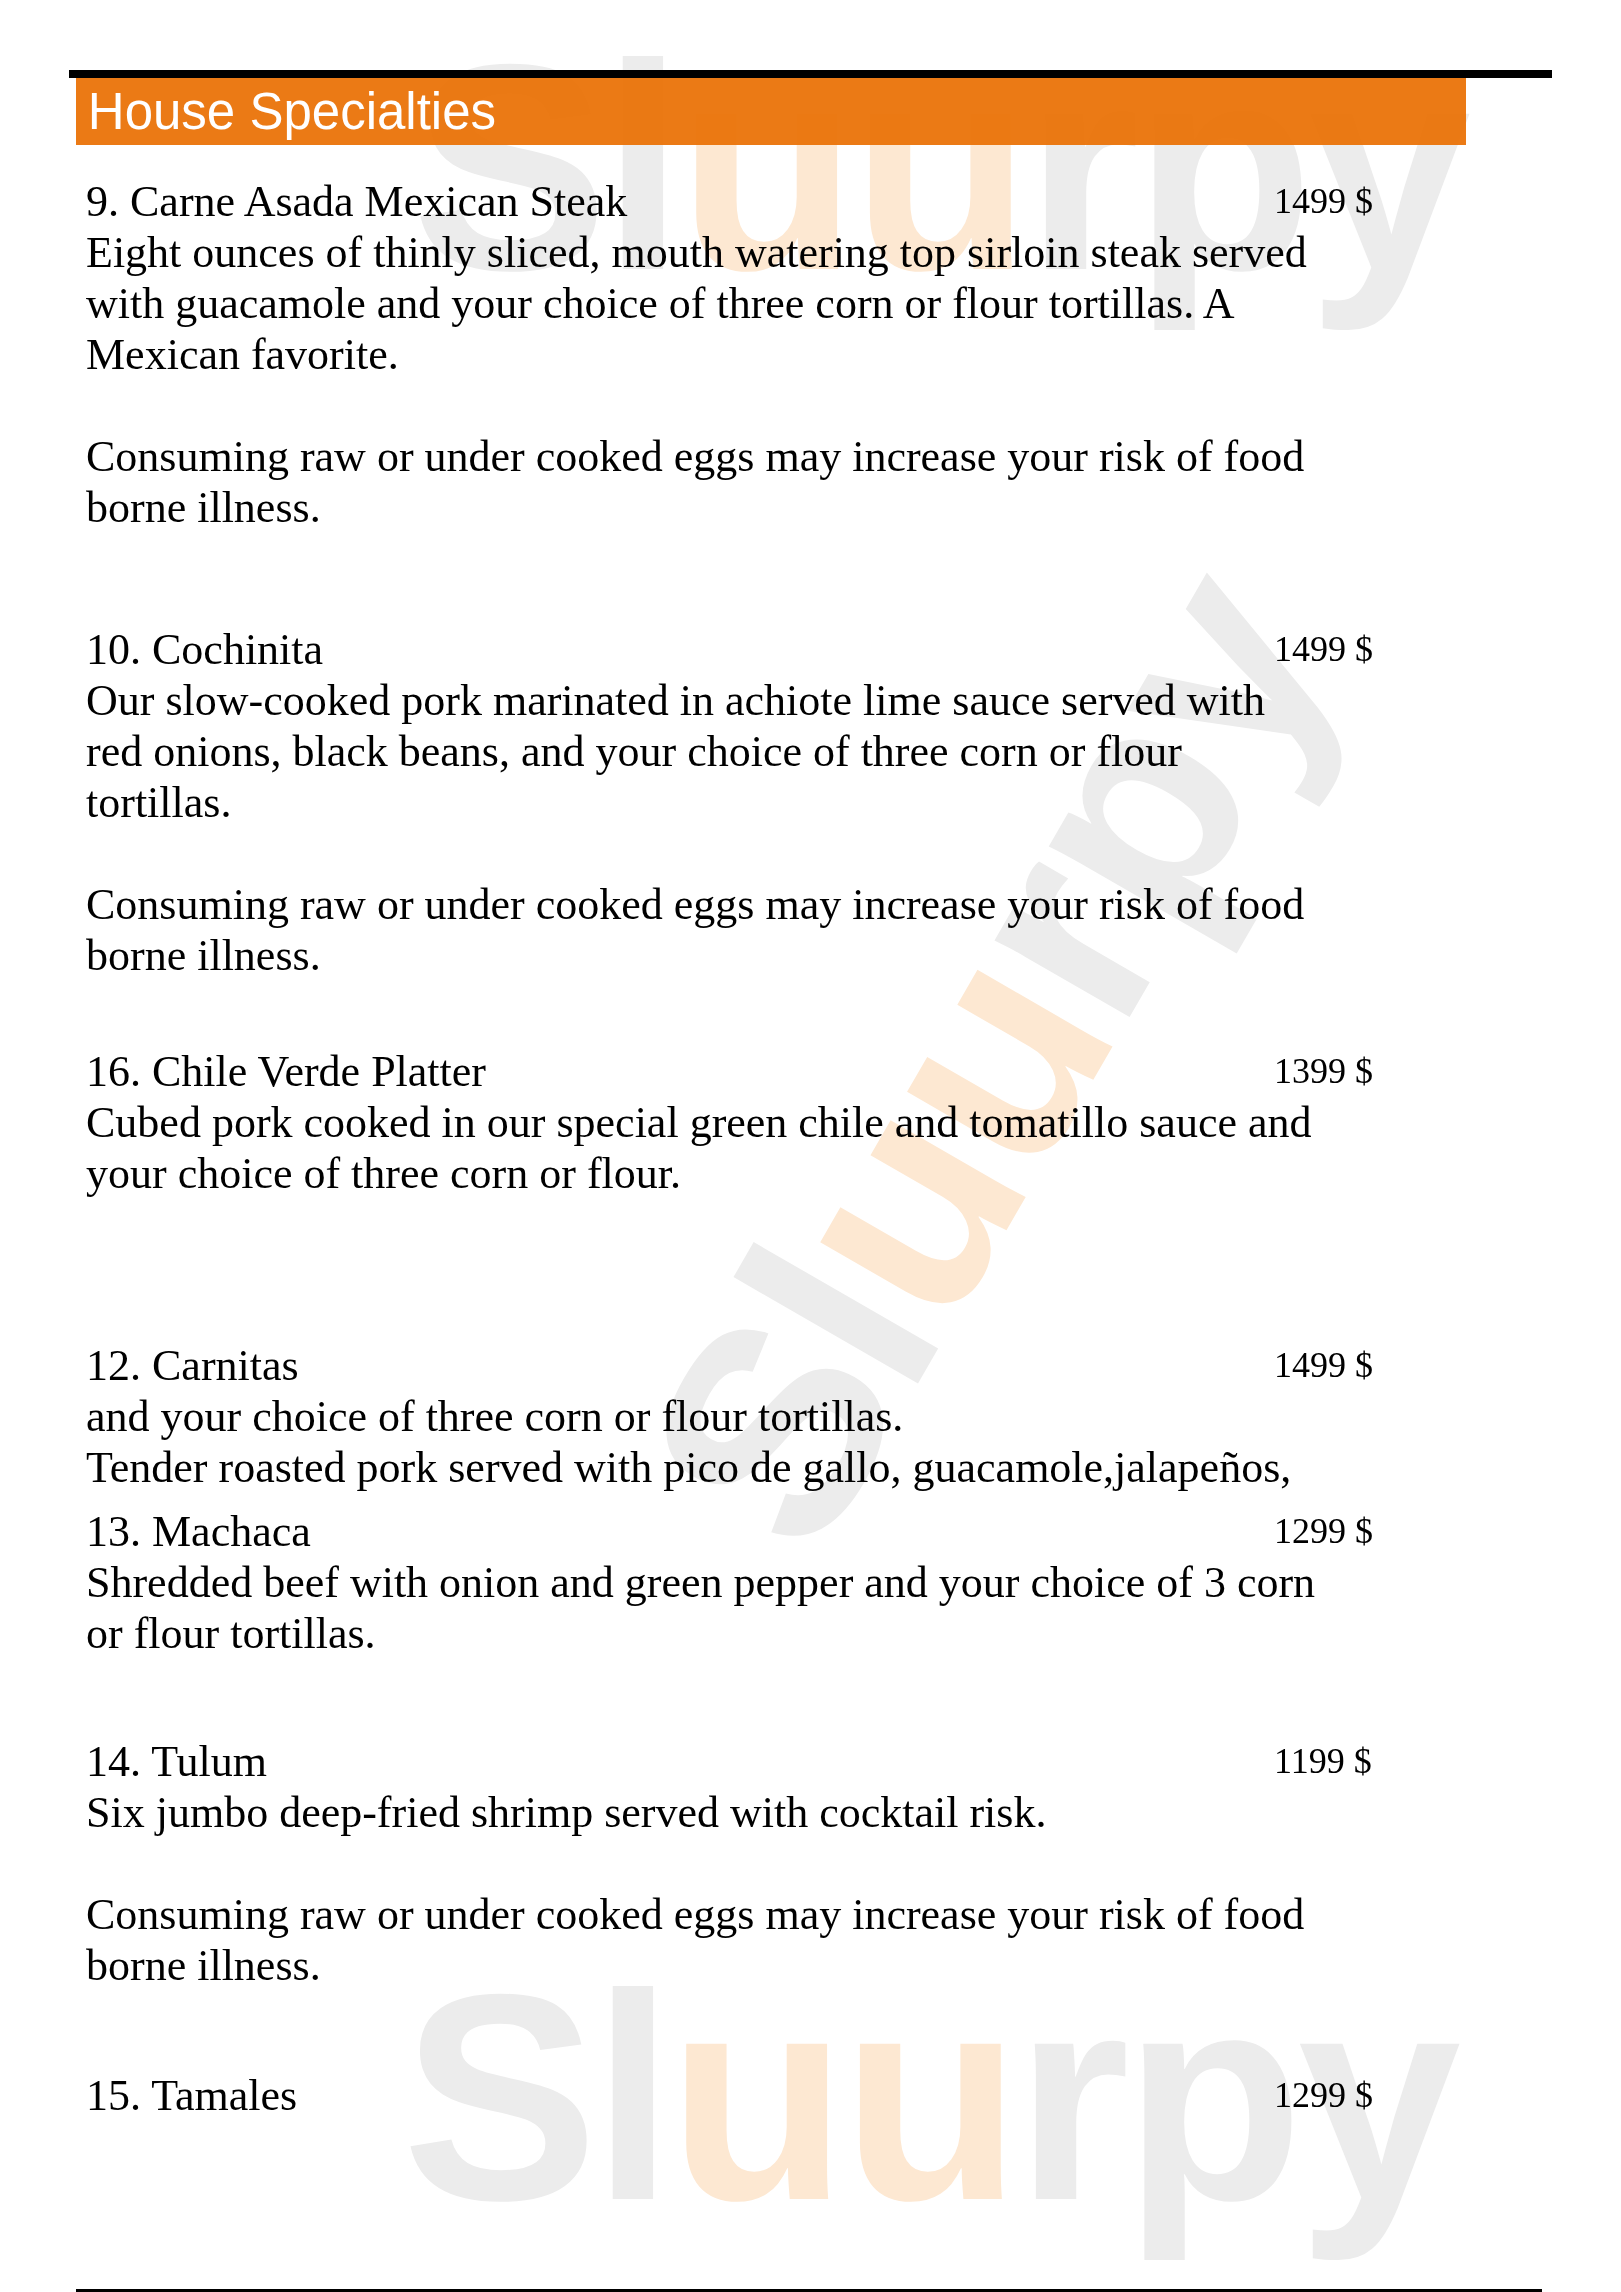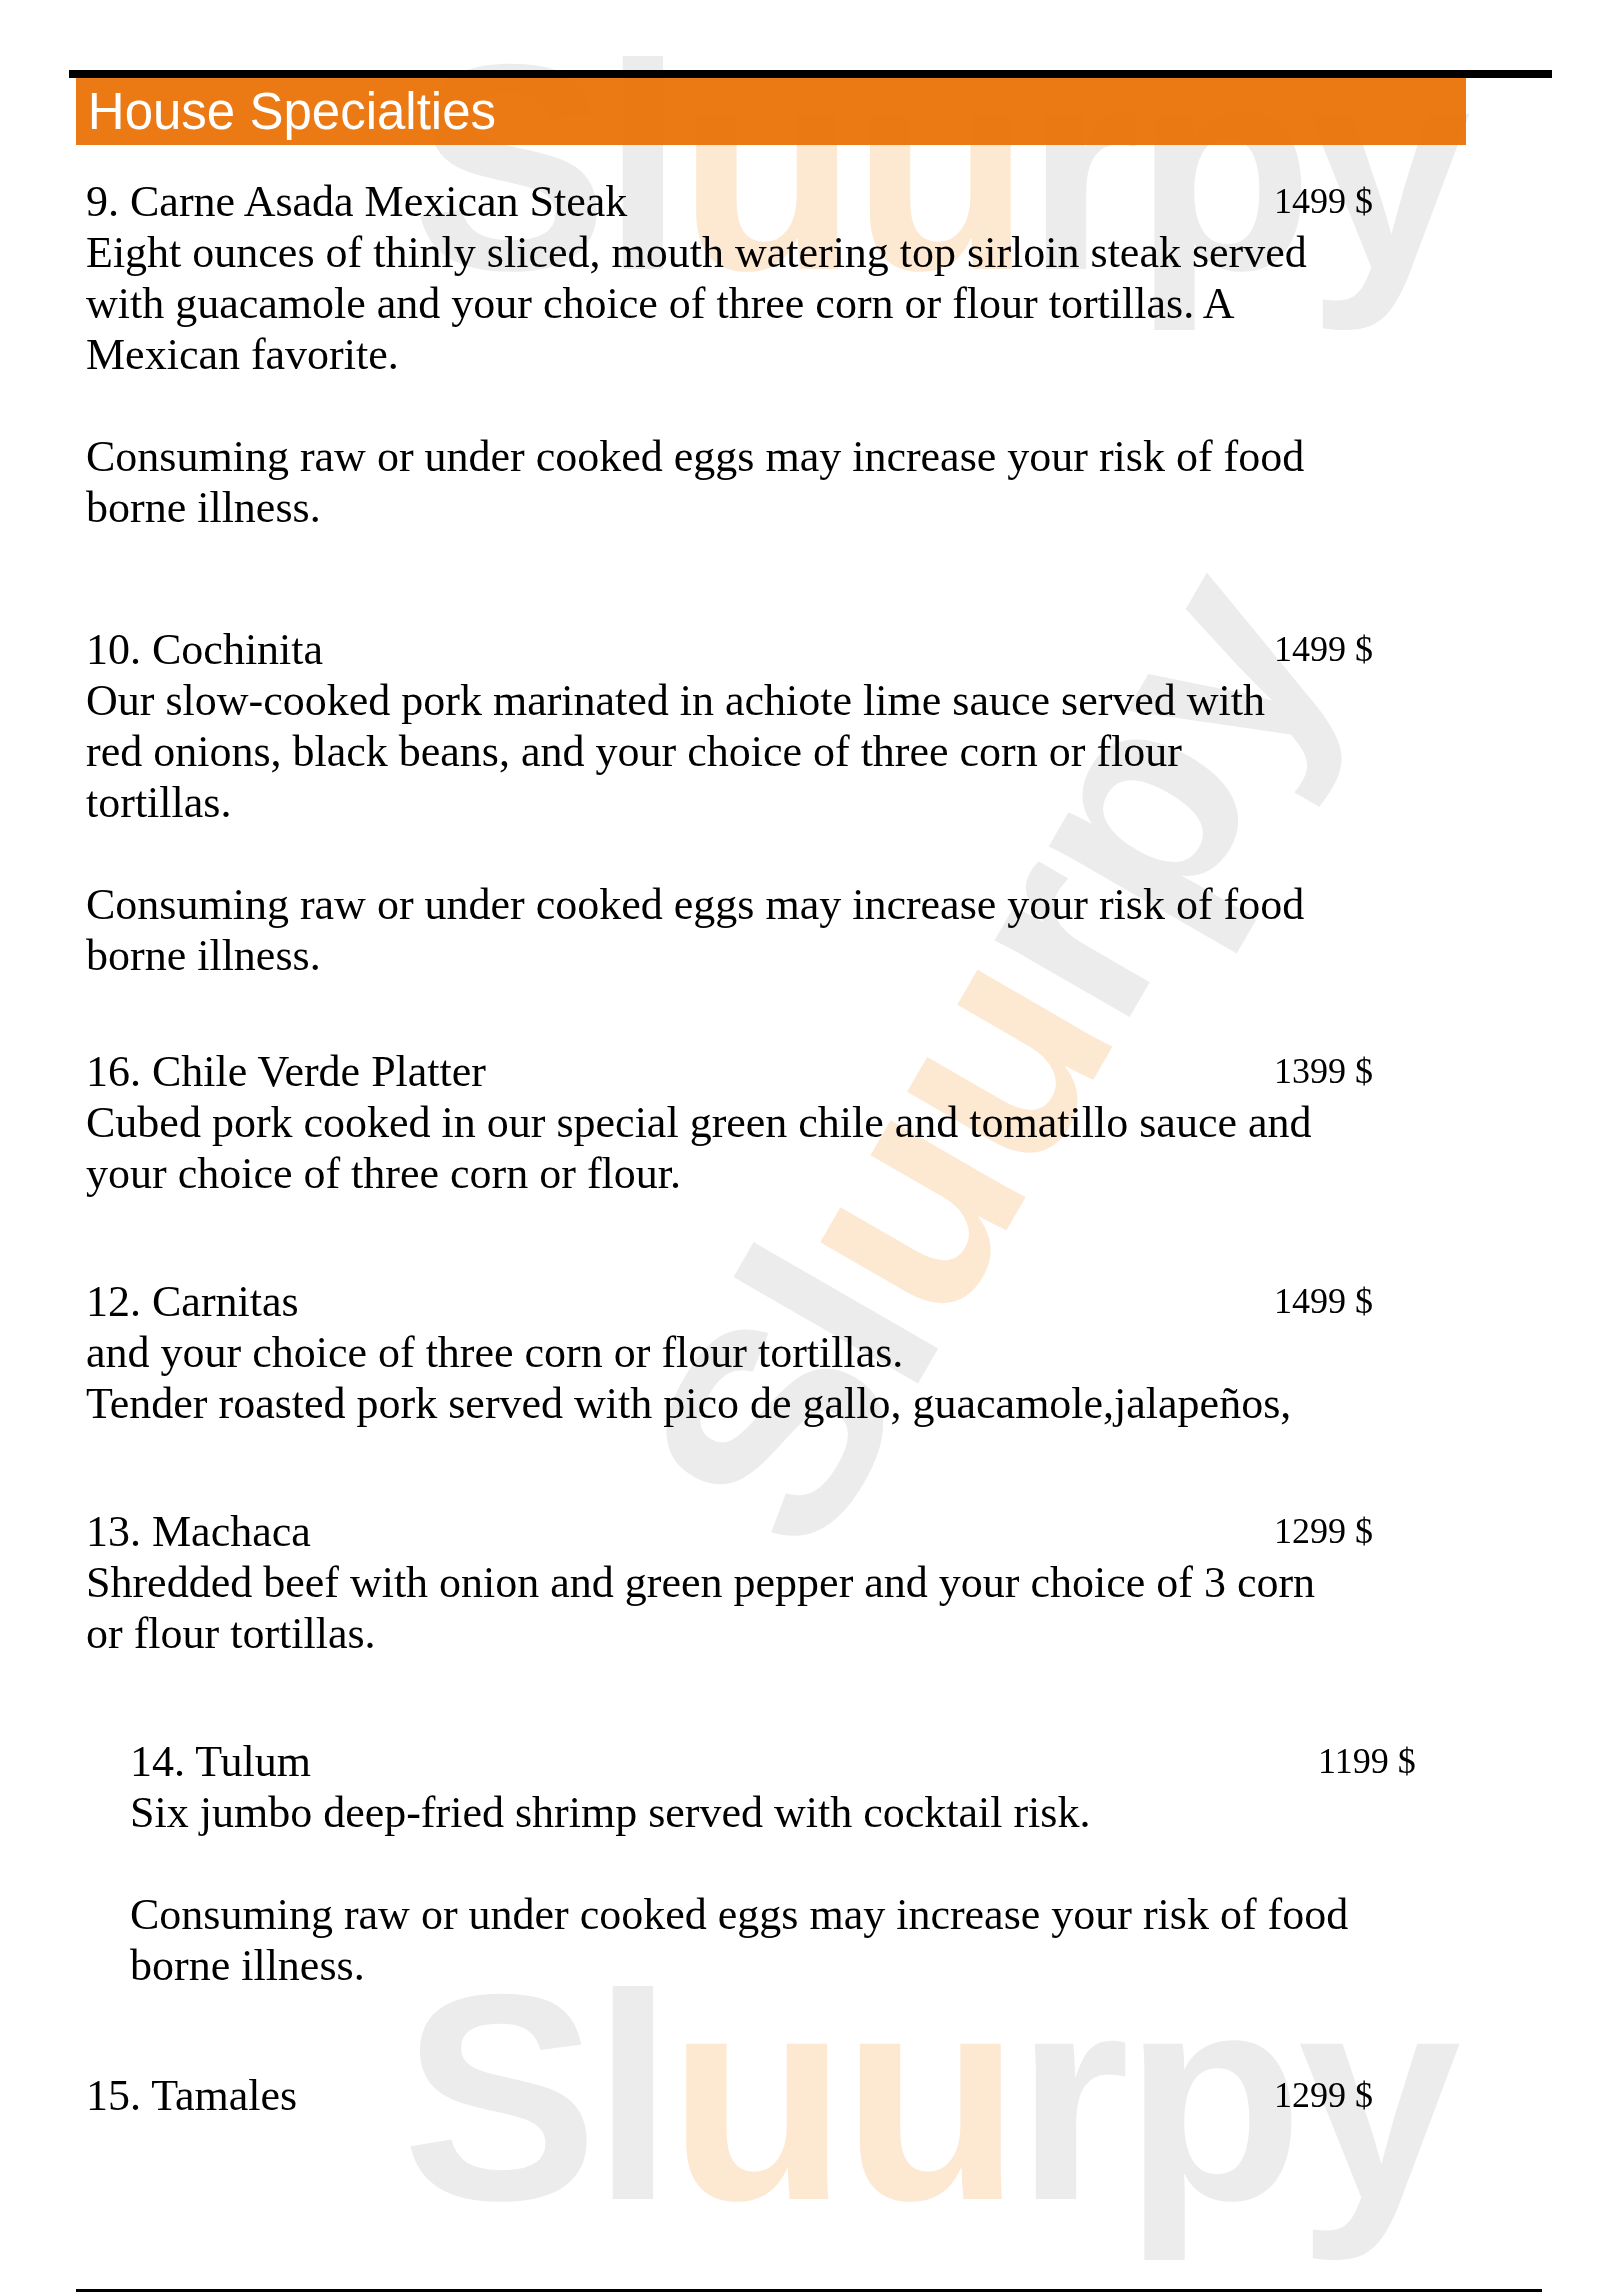--- a/index.html
+++ b/index.html
@@ -63,35 +63,35 @@
   <div class="line">borne illness.</div>
 </div>
 
 <div class="item" style="top:1046px;">
   <div class="line">16. Chile Verde Platter</div>
   <div class="price">1399 $</div>
   <div class="line">Cubed pork cooked in our special green chile and tomatillo sauce and</div>
   <div class="line">your choice of three corn or flour.</div>
 </div>
 
-<div class="item" style="top:1276px;">
+<div class="item" style="top:1340px;">
   <div class="line">12. Carnitas</div>
   <div class="price">1499 $</div>
   <div class="line">and your choice of three corn or flour tortillas.</div>
   <div class="line">Tender roasted pork served with pico de gallo, guacamole,jalapeños,</div>
 </div>
 
 <div class="item" style="top:1506px;">
   <div class="line">13. Machaca</div>
   <div class="price">1299 $</div>
   <div class="line">Shredded beef with onion and green pepper and your choice of 3 corn</div>
   <div class="line">or flour tortillas.</div>
 </div>
 
-<div class="item" style="top:1736px;margin-left:44px;">
+<div class="item" style="top:1736px;">
   <div class="line">14. Tulum</div>
   <div class="price">1199 $</div>
   <div class="line">Six jumbo deep-fried shrimp served with cocktail risk.</div>
   <div class="gap"></div>
   <div class="line">Consuming raw or under cooked eggs may increase your risk of food</div>
   <div class="line">borne illness.</div>
 </div>
 
 <div class="item" style="top:2070px;">
   <div class="line">15. Tamales</div>

